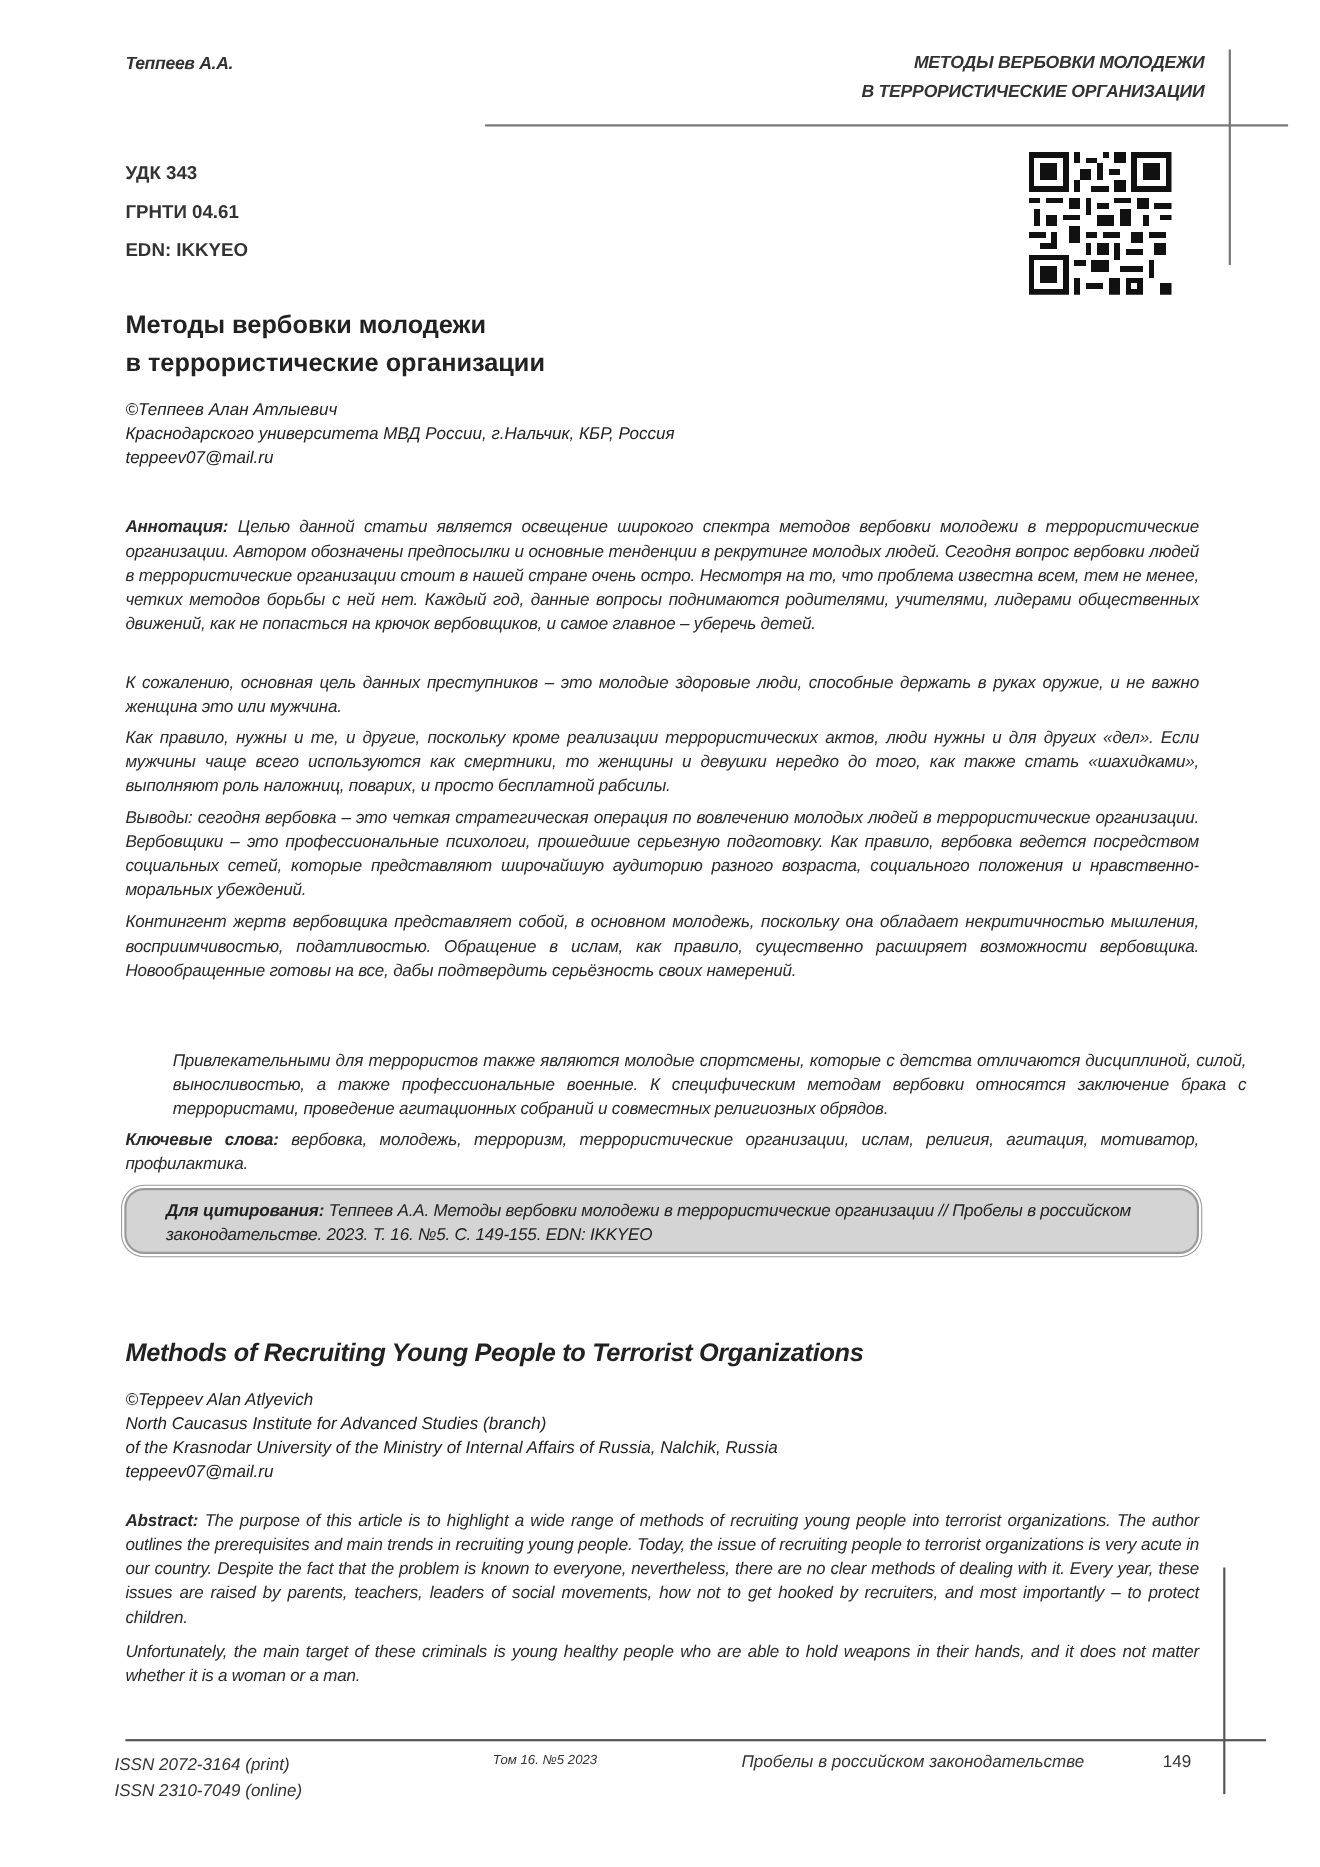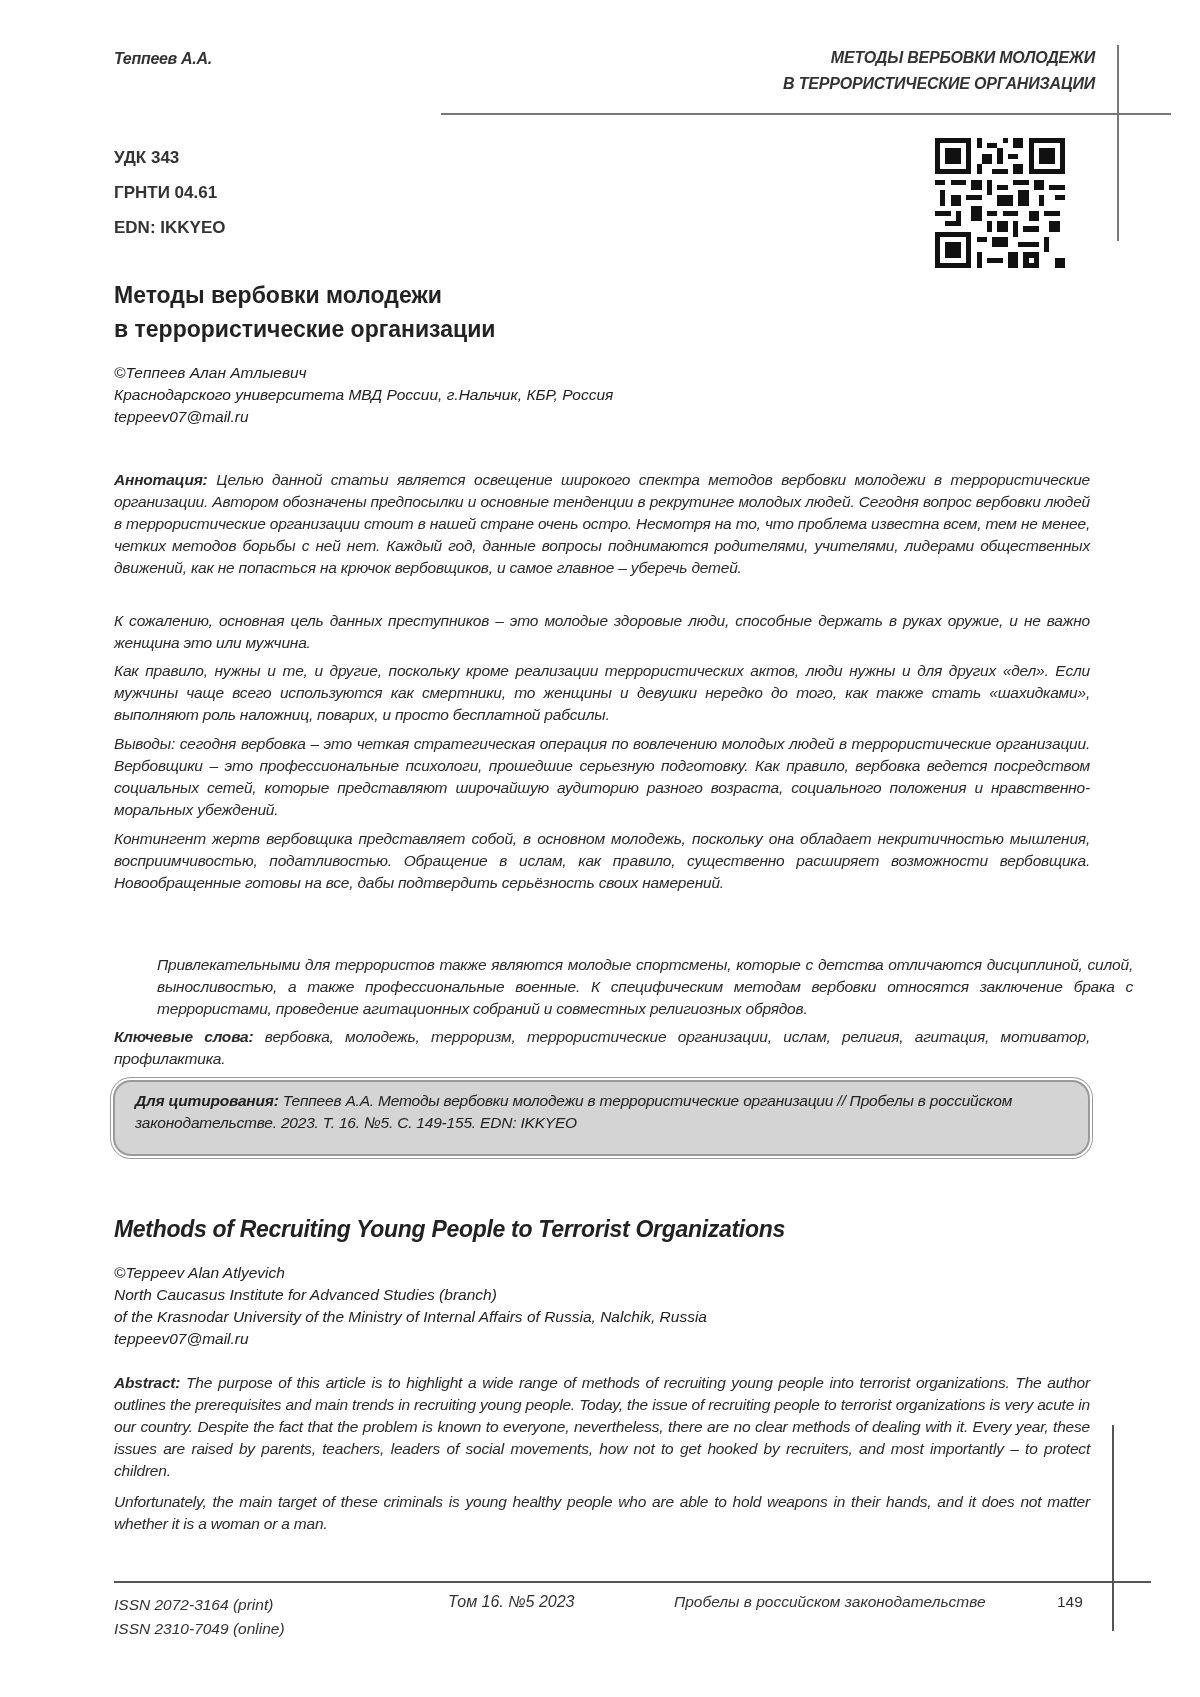--- a/index.html
+++ b/index.html
@@ -16,32 +16,32 @@
   #meta { left:114px; top:140px; font-size:17px; font-weight:bold; color:#333; line-height:35px; }
 
   #qr { left:935px; top:138px; width:130px; height:130px; }
 
   #ru-title { left:114px; top:278px; font-size:23px; font-weight:bold; line-height:34px; color:#222; }
   #ru-author { left:114px; top:362px; font-size:15.5px; font-weight:normal; font-style:italic; line-height:22px; color:#222; }
 
   .para { position:absolute; left:114px; width:976px; font-size:15.5px; font-style:italic; line-height:22px; color:#2a2a2a; text-align:justify; letter-spacing:-0.2px; }
   .para .lbl { font-weight:bold; }
 
-  #cite { left:113px; top:1080px; width:977px; height:76px; background:#d4d4d4; border:2px solid #9a9a9a; border-radius:18px;
-          box-shadow: 0 0 0 2px #fff, 0 0 0 3px #9a9a9a; box-sizing:border-box; padding:8px 20px; }
+  #cite { left:113px; top:1080px; width:977px; height:60px; background:#d4d4d4; border:2px solid #9a9a9a; border-radius:18px;
+          box-shadow: 0 0 0 2px #fff, 0 0 0 3px #9a9a9a; box-sizing:border-box; padding:8px 36px; }
   #cite .txt { font-size:15.5px; font-style:italic; line-height:22px; color:#222; letter-spacing:-0.2px; }
 
   #en-title { left:114px; top:1216px; font-size:23px; font-weight:bold; font-style:italic; color:#222; letter-spacing:-0.3px; }
   #en-author { left:114px; top:1262px; font-size:15.5px; font-weight:normal; font-style:italic; line-height:22px; color:#222; }
 
   #vrule-bot { left:1112px; top:1425px; width:2px; height:206px; background:#555; }
   #ftr-rule { left:114px; top:1581px; width:1037px; height:2px; background:#555; }
 
-  #ftr-issn { left:114px; top:1593px; font-size:15.5px; font-style:italic; line-height:24px; color:#333; }
-  #ftr-vol { left:448px; top:1593px; font-size:16px; font-style:italic; color:#333; }
+  #ftr-issn { left:104px; top:1593px; font-size:15.5px; font-style:italic; line-height:24px; color:#333; }
+  #ftr-vol { left:448px; top:1593px; font-size:12px; font-style:italic; color:#333; }
   #ftr-journal { left:674px; top:1593px; font-size:15.5px; font-style:italic; color:#333; }
   #ftr-page { left:1057px; top:1593px; font-size:15.5px; color:#333; }
 </style>
 </head>
 <body>
 
 <div id="hdr-author" class="abs">Теппеев А.А.</div>
 <div id="hdr-title" class="abs">
   <div>МЕТОДЫ ВЕРБОВКИ МОЛОДЕЖИ</div>
   <div>В ТЕРРОРИСТИЧЕСКИЕ ОРГАНИЗАЦИИ</div>

